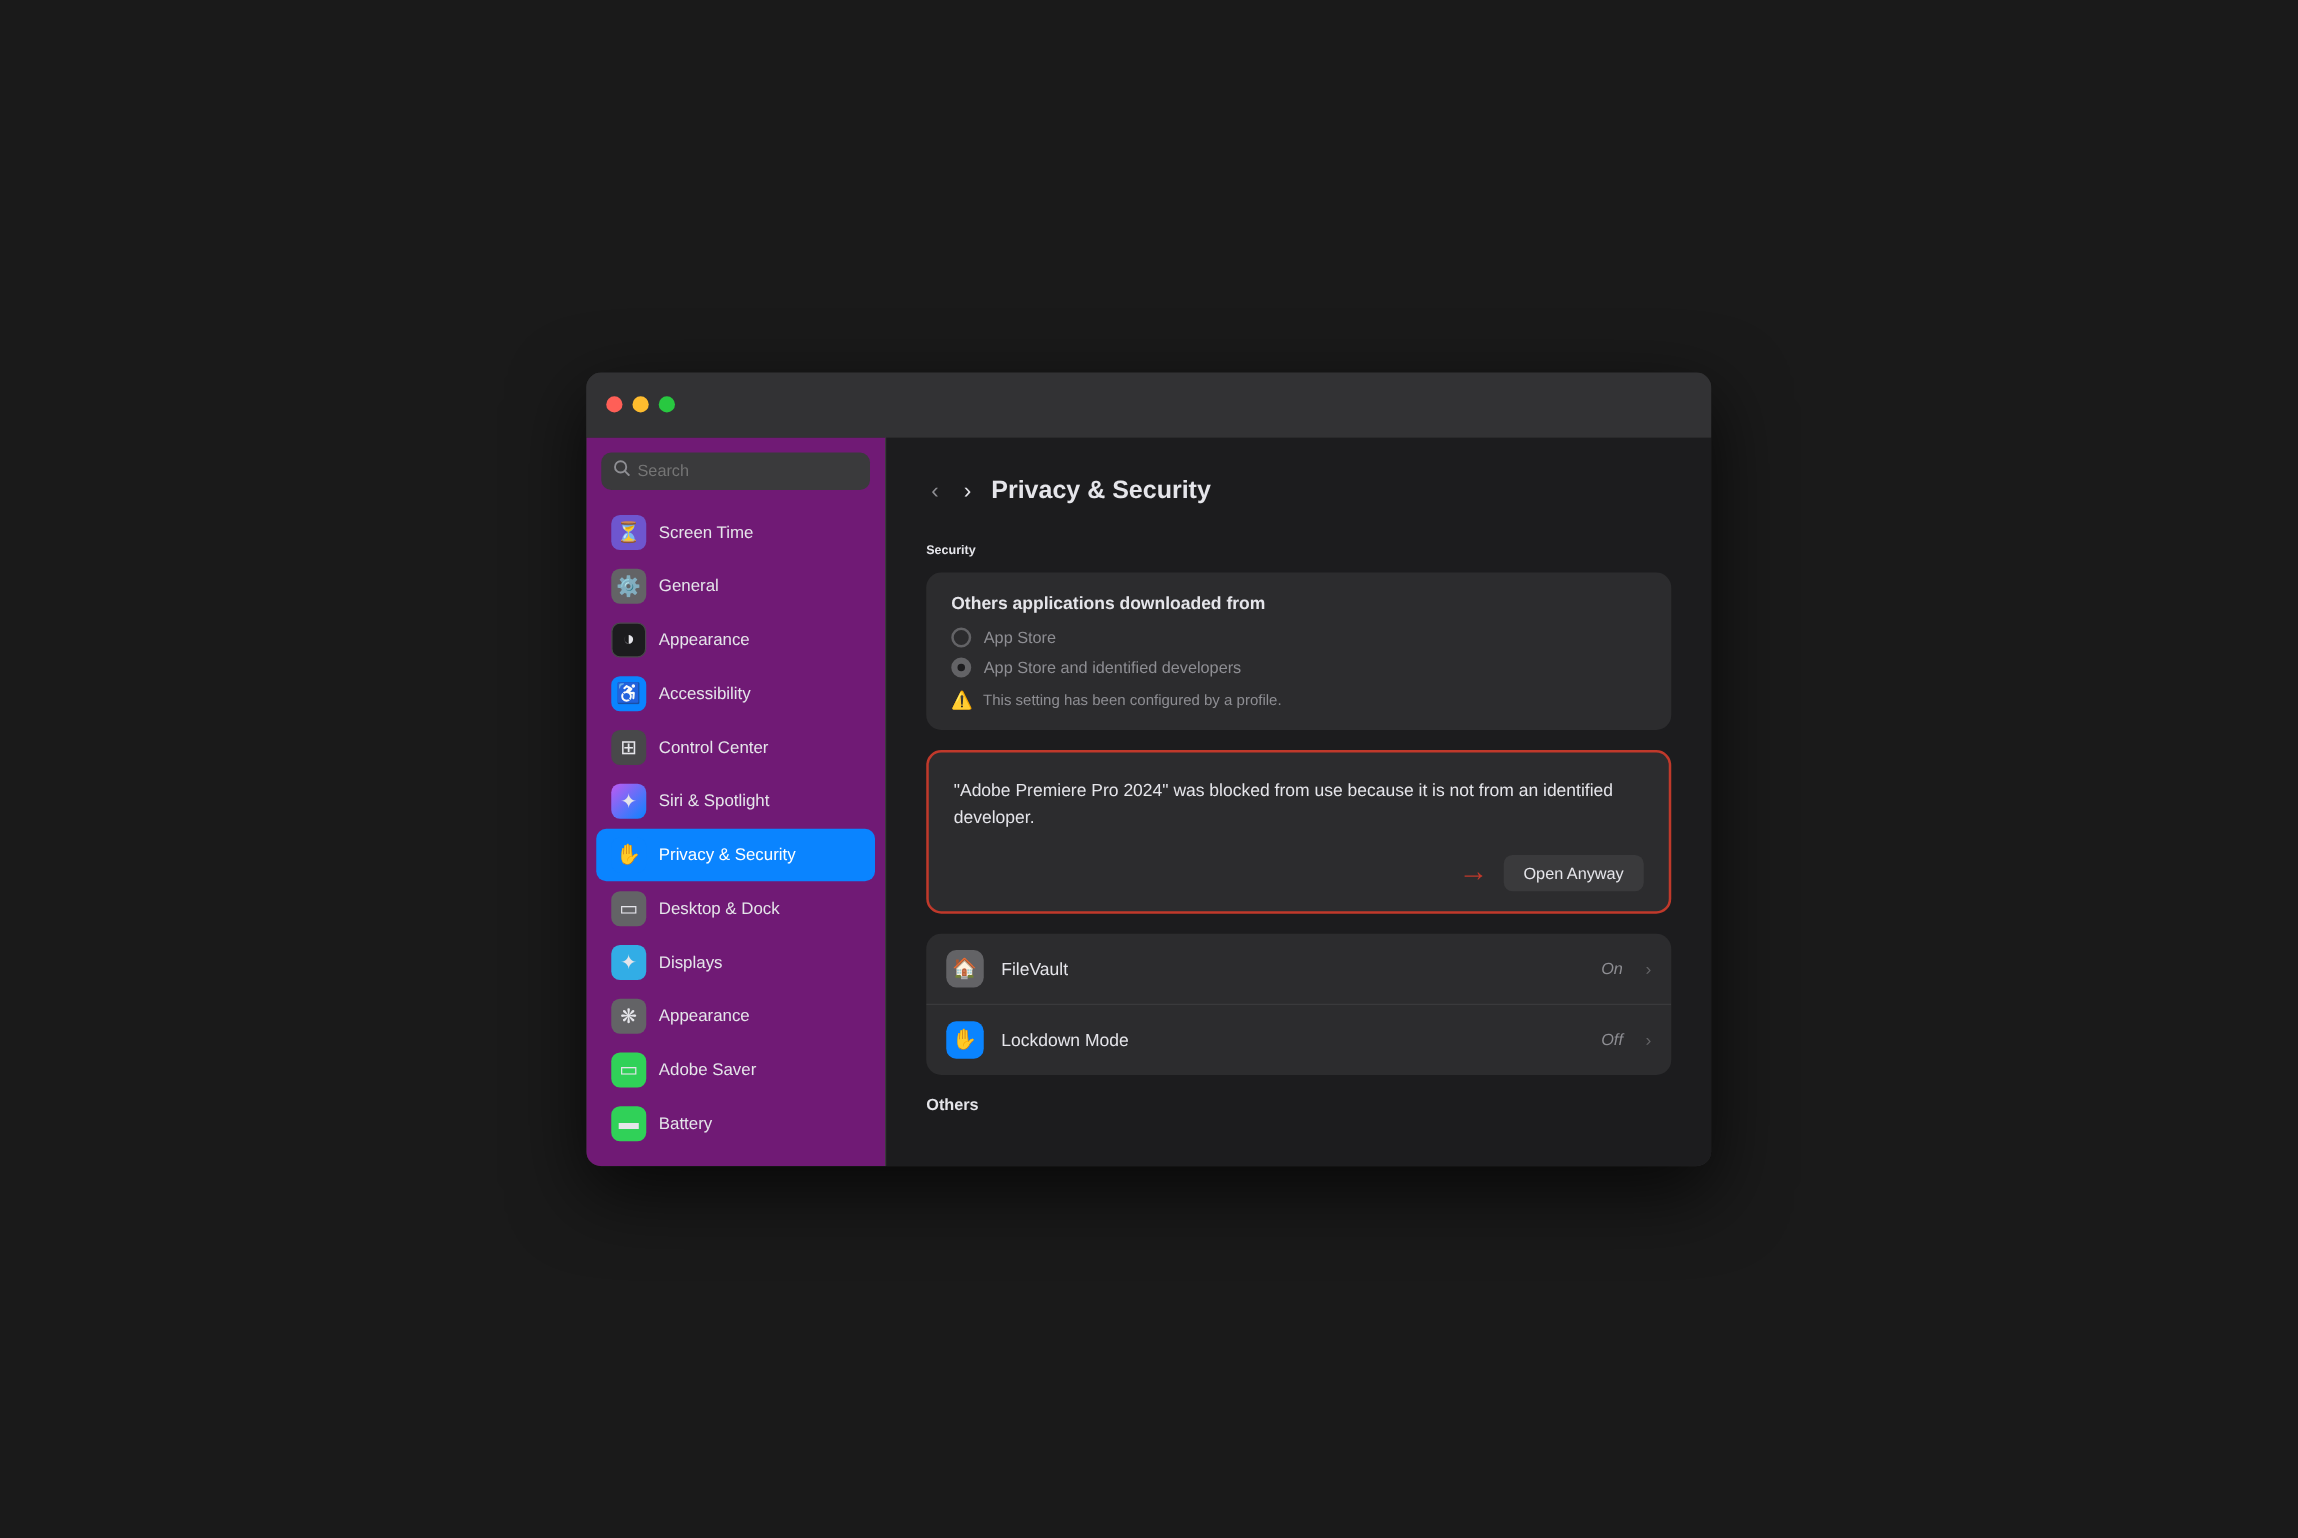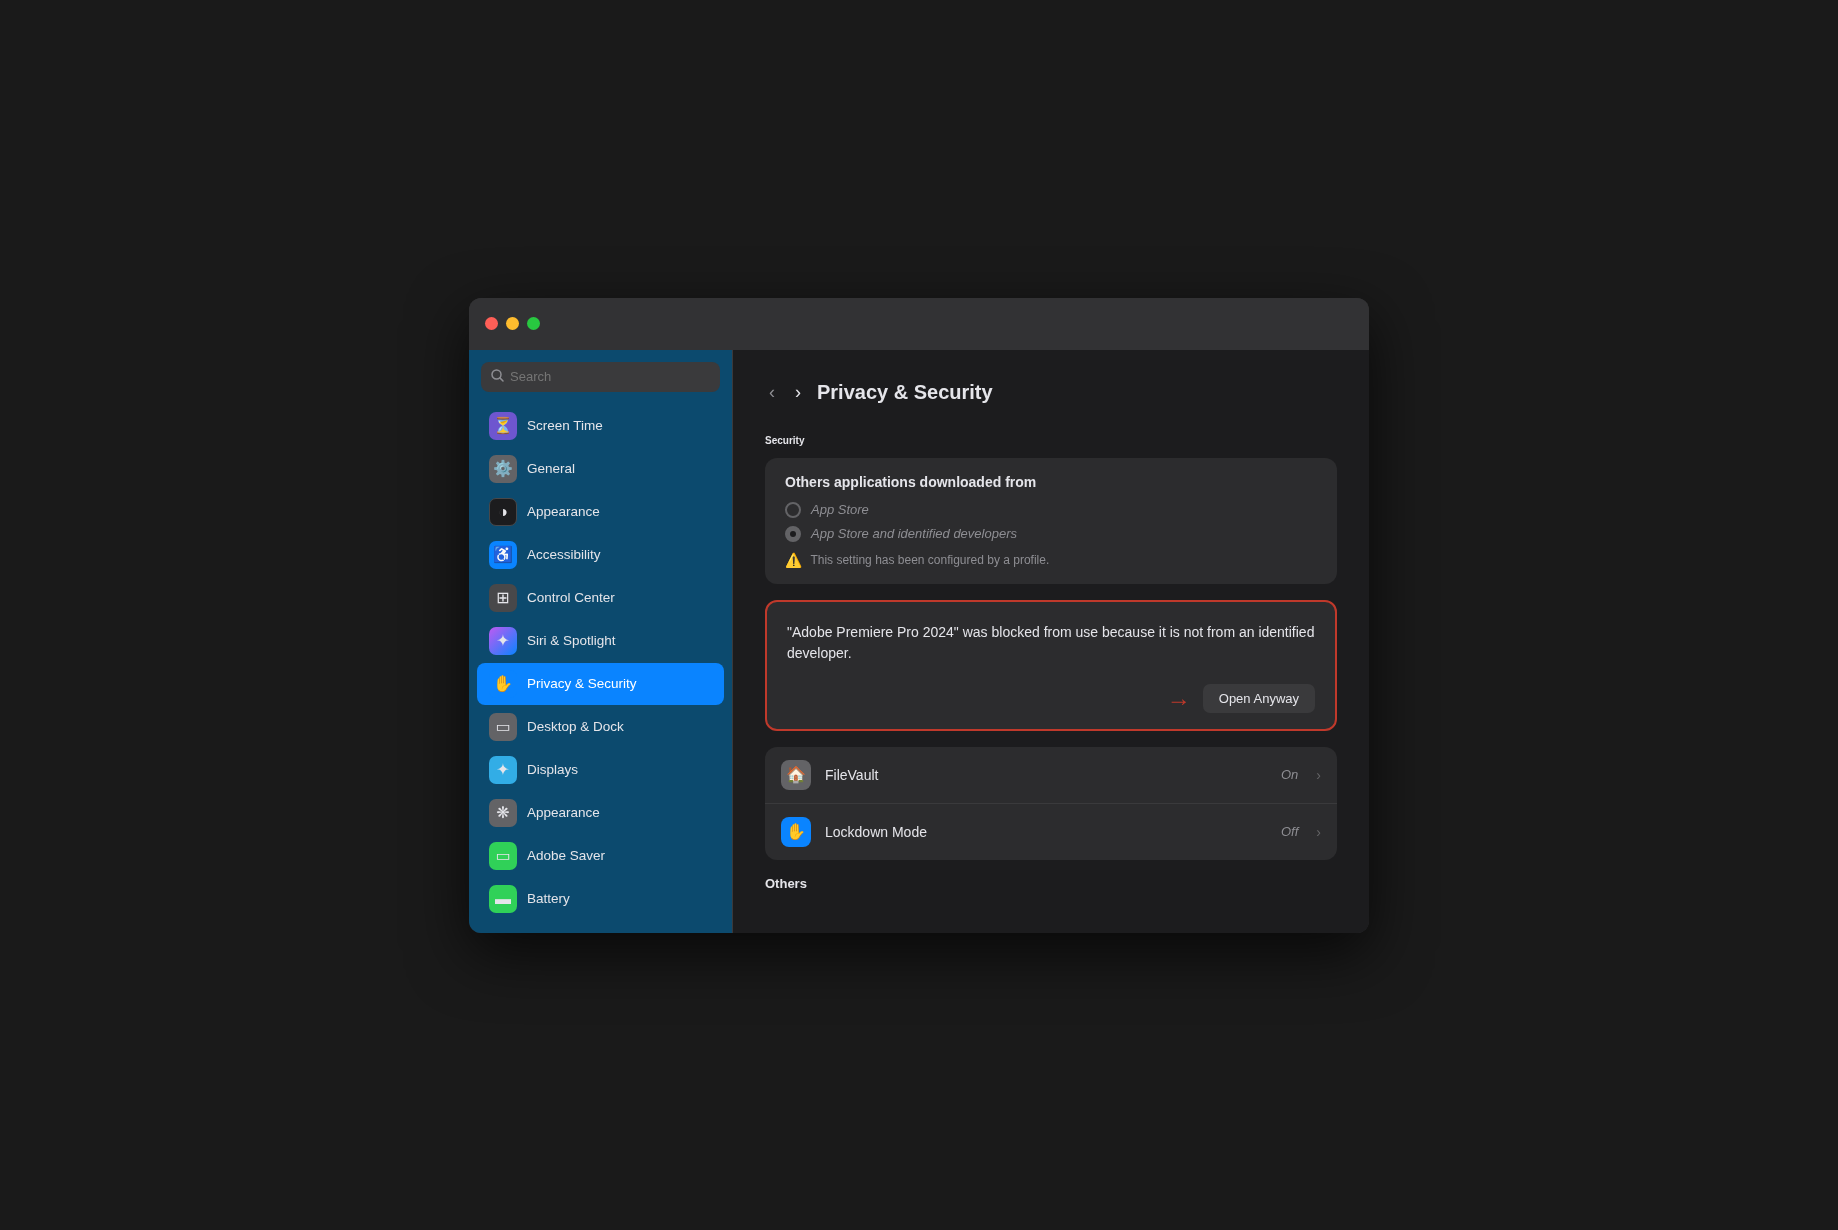--- a/index.html
+++ b/index.html
@@ -42,22 +42,22 @@
     .tl-close { background: #ff5f57; }
     .tl-minimize { background: #febc2e; }
     .tl-maximize { background: #28c840; }
     .window-body {
       display: flex;
       flex: 1;
       overflow: hidden;
     }
     
     .sidebar {
-      width: 264px;
-      background: #0c4a6e;
+      width: 240px;
+      background: #701a75;
       border-right: 1px solid #3a3a3c;
       display: flex;
       flex-direction: column;
       flex-shrink: 0;
       overflow-y: auto;
       padding: 12px 0;
     }
     .search-bar {
       margin: 0 12px 12px;
       background: #3a3a3c;
@@ -159,21 +159,20 @@
       font-size: 14px;
       font-weight: 600;
       color: #e5e5ea;
       margin-bottom: 12px;
     }
     .radio-option {
       display: flex;
       align-items: flex-start;
       gap: 10px;
       margin-bottom: 8px;
-      font-style: italic;
     }
     .radio-circle {
       width: 16px;
       height: 16px;
       border-radius: 50%;
       border: 2px solid #636366;
       background: transparent;
       flex-shrink: 0;
     }
     .radio-circle.selected {

